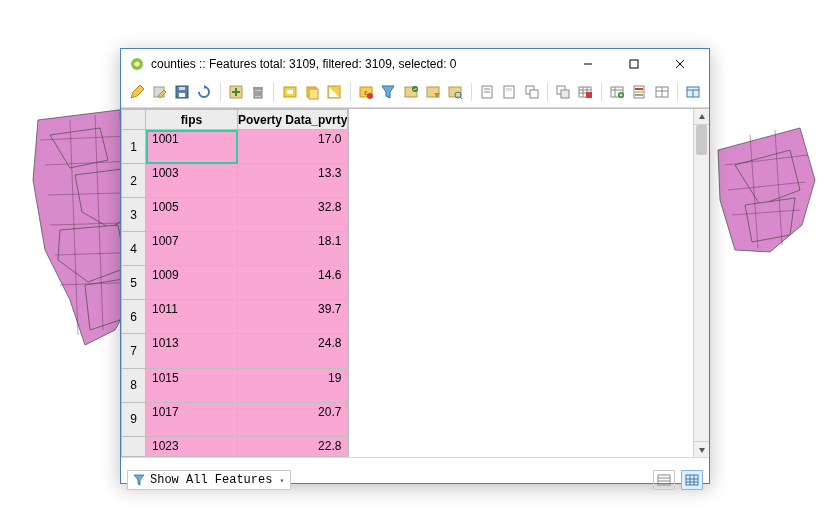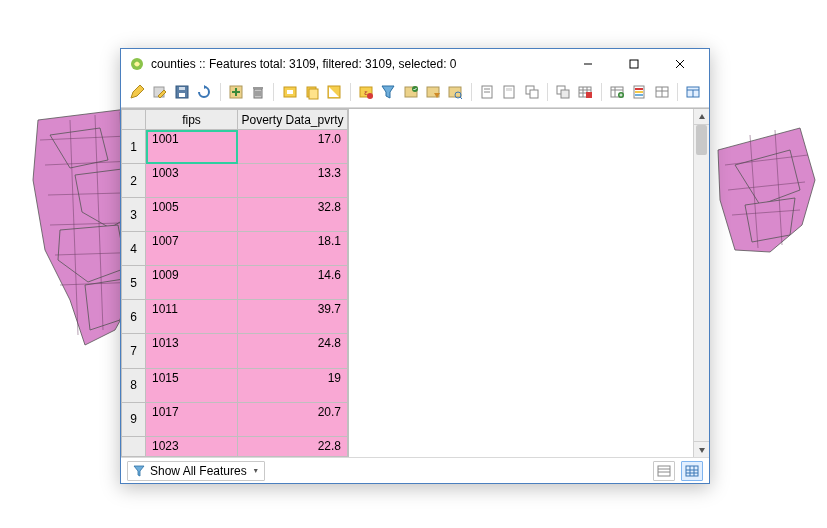--- a/index.html
+++ b/index.html
@@ -13,33 +13,33 @@
   .titlebar { display: flex; align-items: center; height: 30px; padding: 0 6px 0 8px; background: #fff; }
   .titlebar .app-icon { width: 16px; height: 16px; margin-right: 6px; }
   .titlebar .title { flex: 1; font-size: 12px; color: #000; }
   .win-btn { width: 46px; height: 30px; display: flex; align-items: center; justify-content: center; }
   .toolbar { display: flex; align-items: center; gap: 2px; padding: 2px 6px 4px 6px; border-bottom: 1px solid #d9d9d9; flex-wrap: nowrap; }
   .tbtn { width: 22px; height: 22px; display: flex; align-items: center; justify-content: center; border: 1px solid transparent; border-radius: 2px; }
   .tsep { width: 1px; height: 18px; background: #dcdcdc; margin: 0 3px; }
   .table-area { flex: 1; display: flex; background: #fff; position: relative; border-top: 1px solid #bdbdbd; overflow: hidden; }
   .tbl { border-collapse: collapse; table-layout: fixed; }
   .tbl th, .tbl td { border: 1px solid #bfbfbf; font-size: 12px; }
-  .tbl thead th { background: #ececec; font-weight: normal; text-align: center; height: 20px; }
+  .tbl thead th { background: #ececec; font-weight: bold; text-align: center; height: 20px; }
   .tbl .rownum { width: 24px; background: #ececec; text-align: center; vertical-align: middle; }
   .tbl td.cell { height: 32px; padding: 2px 6px; vertical-align: top; background: #f9a8d4; }
   .col-fips { width: 92px; text-align: left; }
   .col-pov { width: 110px; text-align: right; }
   .sel-cell { outline: 2px solid #2ecfa0; outline-offset: -2px; background: #fff; }
   .blank-right { flex: 1; border-left: 1px solid #bfbfbf; background: #fff; }
   .vscroll { width: 16px; background: #f0f0f0; border-left: 1px solid #d0d0d0; display: flex; flex-direction: column; }
   .vscroll .arrow { height: 16px; display: flex; align-items: center; justify-content: center; background: #f0f0f0; border-bottom: 1px solid #d0d0d0; }
   .vscroll .arrow.bot { border-top: 1px solid #d0d0d0; border-bottom: none; }
   .vscroll .track { flex: 1; position: relative; }
   .vscroll .thumb { position: absolute; left: 2px; right: 2px; top: 0; height: 30px; background: #c8c8c8; border-radius: 2px; }
-  .statusbar { height: 26px; border-top: 1px solid #d9d9d9; display: flex; align-items: center; padding: 0 6px; gap: 6px; }
+  .statusbar { height: 26px; border-top: 1px solid #d9d9d9; display: flex; align-items: flex-start; padding: 12px 6px; gap: 6px; font-family: Liberation Mono, monospace; }
   .status-filter { display: flex; align-items: center; gap: 4px; background: #fff; border: 1px solid #c9c9c9; padding: 1px 6px 1px 4px; border-radius: 1px; height: 20px; }
   .status-filter .dd { font-size: 8px; color: #555; padding-left: 3px; }
   .status-spacer { flex: 1; }
   .mini-btn { width: 22px; height: 20px; border: 1px solid #c9c9c9; display: flex; align-items: center; justify-content: center; border-radius: 1px; }
   .mini-btn.active { background: #e2efff; border-color: #7fb4ef; }
   svg { display: block; }
 </style>
 </head>
 <body>
 

